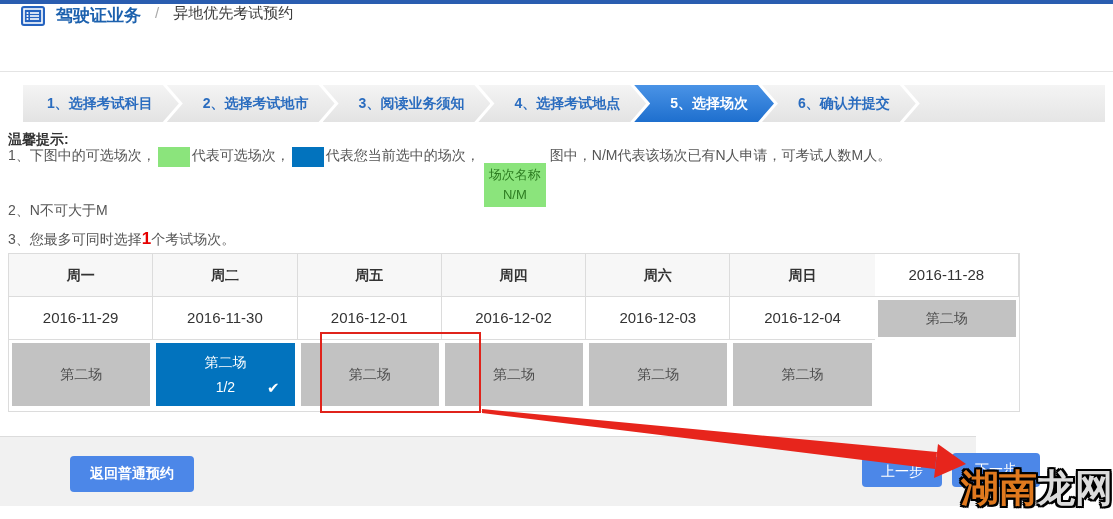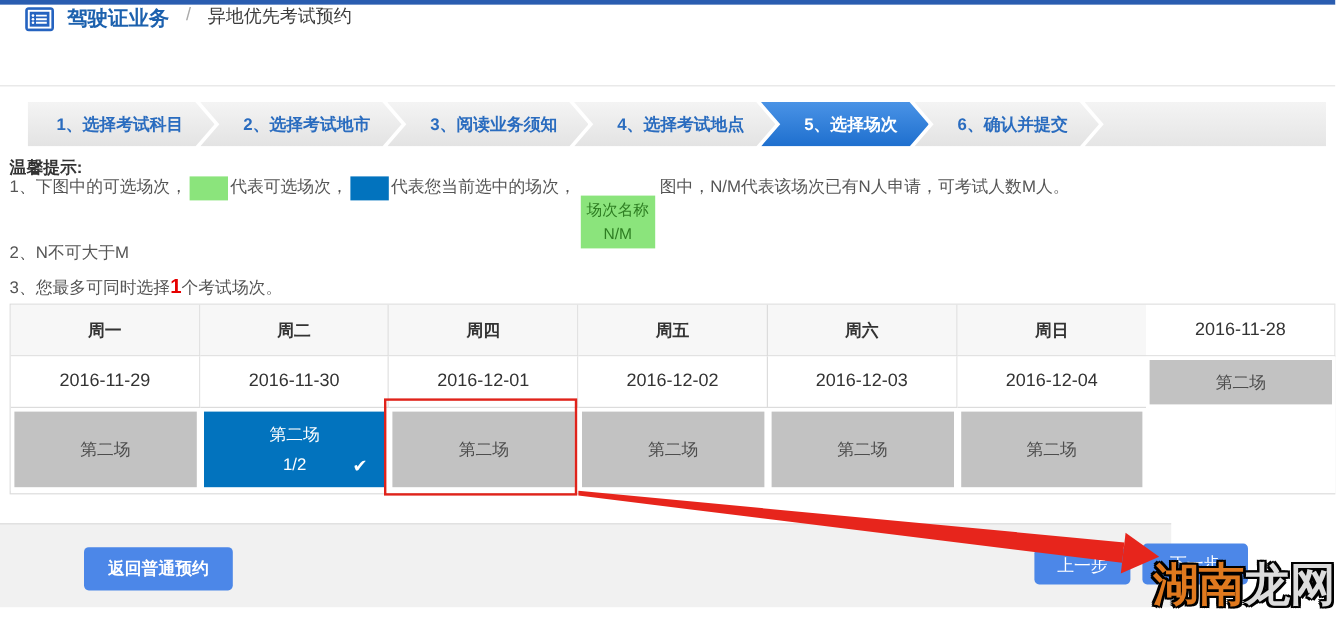--- a/index.html
+++ b/index.html
@@ -33,21 +33,21 @@
   .tip-line1 { position:absolute; left:8px; top:147px; height:46px; display:flex; align-items:flex-start;
                font-size:14px; color:#555; white-space:nowrap; }
   .swatch { display:inline-block; width:32px; height:20px; margin:0 2px; }
   .legend-box { display:inline-block; width:62px; height:44px; margin:16px 4px; text-align:center;
                 color:#2e7d22; font-size:13px; line-height:20px; padding-top:2px; }
   .tip-line2 { position:absolute; left:8px; top:202px; font-size:14px; color:#555; }
   .tip-line3 { position:absolute; left:8px; top:229px; font-size:14px; color:#555; }
   .red-num { color:#e60000; font-weight:bold; font-size:17px; }
 
   
-  .schedule { position:absolute; left:8px; top:253px; width:1106px; height:159px;
+  .schedule { position:absolute; left:8px; top:253px; width:1012px; height:159px;
               display:grid; grid-template-columns:repeat(7,1fr); grid-template-rows:43px 43px 69px;
               border:1px solid #dcdcdc; background:#fff; }
   .cell { overflow:hidden; }
   .cell.day { background:#f7f7f7; border-right:1px solid #dcdcdc; border-bottom:1px solid #dcdcdc;
               text-align:center; line-height:42px; color:#333; font-size:14px; font-weight:600; }
   .cell.date { background:#fff; border-right:1px solid #dcdcdc; border-bottom:1px solid #dcdcdc;
               text-align:center; line-height:42px; color:#333; font-size:15px; }
   .cell.day.last, .cell.date.last { border-right:none; }
   .cell.session { background:#fff; padding:3px; }
   .session-box { position:relative; width:100%; height:100%; background:#c2c2c2; color:#4d4d4d;
@@ -133,22 +133,22 @@
 
   <div class="tip-line2">2、N不可大于M</div>
 
   <div class="tip-line3">
     <span>3、您最多可同时选择</span><span class="red-num">1</span><span>个考试场次。</span>
   </div>
 
   <div class="schedule" id="schedule-grid">
       <div class="cell day">周一</div>
       <div class="cell day">周二</div>
+      <div class="cell day">周五</div>
       <div class="cell day">周四</div>
-      <div class="cell day">周五</div>
       <div class="cell day">周六</div>
       <div class="cell day last">周日</div>
       <div class="cell date">2016-11-28</div>
       <div class="cell date">2016-11-29</div>
       <div class="cell date">2016-11-30</div>
       <div class="cell date">2016-12-01</div>
       <div class="cell date">2016-12-02</div>
       <div class="cell date">2016-12-03</div>
       <div class="cell date last">2016-12-04</div>
       <div class="cell session">

